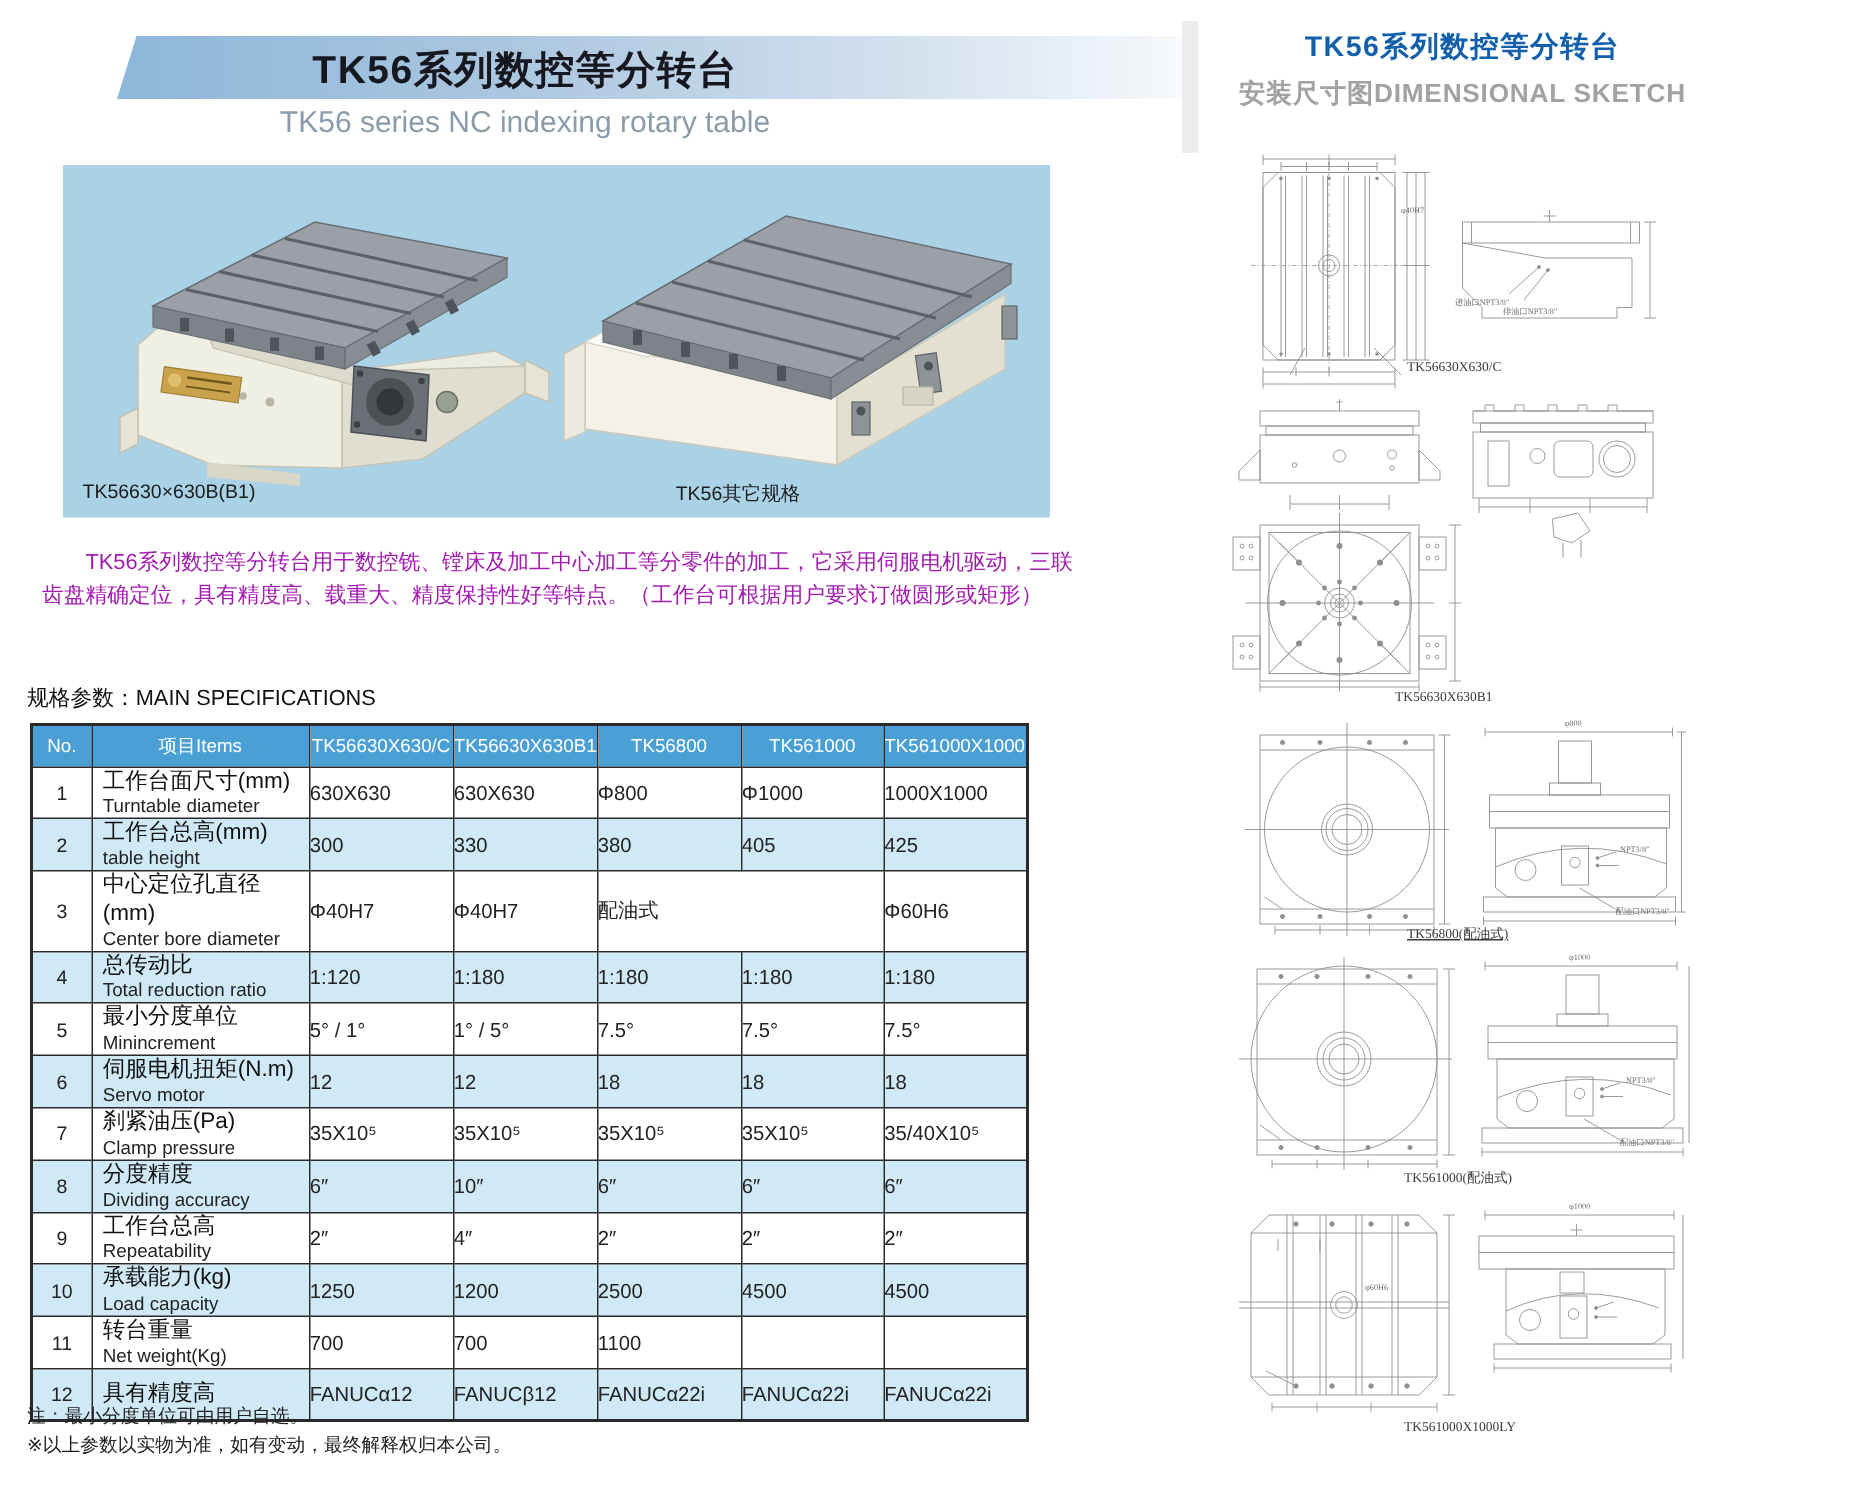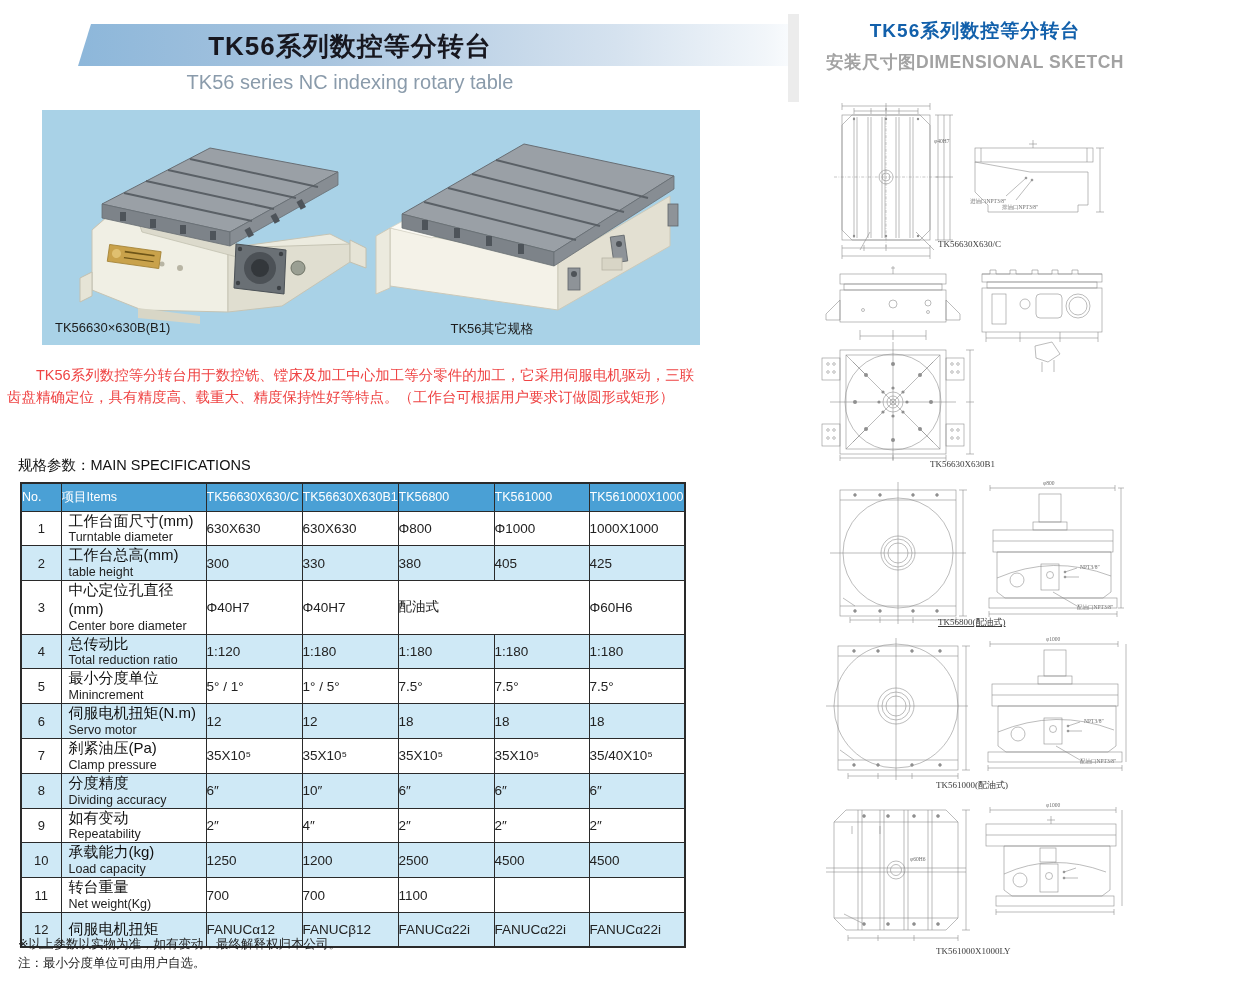--- a/index.html
+++ b/index.html
@@ -15,29 +15,29 @@
   .banner-sub { position:absolute; left:150px; top:71px; width:400px; text-align:center;
     font-size:20px; color:#8a9bab; }
 
   
   .photo-panel { position:absolute; left:42px; top:110px; width:658px; height:235px; background:#a9d2e7; }
   .photo-caption { position:absolute; font-size:13px; color:#1c1c1c; }
   .cap-left { left:13px; top:210px; }
   .cap-right { left:370px; top:210px; width:160px; text-align:center; }
 
   
-  .desc { position:absolute; left:7px; top:364px; width:692px; color:#ef4444; }
+  .desc { position:absolute; left:28px; top:364px; width:692px; color:#a21caf; }
   .desc p { font-size:14.5px; line-height:1.55; text-indent:2em; }
   .spec-heading { position:absolute; left:18px; top:456px; font-size:14.5px; color:#111;text-align:right; }
 
   
   .spec-table-wrap { position:absolute; left:20px; top:482px; width:664px; }
   table.spec { border-collapse:collapse; width:664px; table-layout:fixed; border:2px solid #2a2a2a; }
   table.spec th, table.spec td { border:1px solid #2a2a2a; overflow:hidden; }
-  table.spec thead th { background:#4aa0d5; color:#ffffff; font-size:12.5px; font-weight:normal; height:28px; text-align:left; }
+  table.spec thead th { background:#4aa0d5; color:#ffffff; font-size:12.5px; font-weight:normal; height:28px; text-align:center; }
   table.spec tbody tr { height:34.8px; }
   table.spec tbody tr.even { background:#cfe9f6; }
   td.no-cell { text-align:center; font-size:13px; color:#222; }
   td.item-cell { padding-left:7px; }
   td.item-cell .zh { font-size:15px; color:#111; line-height:1.25; }
   td.item-cell .en { font-size:12.5px; color:#222; line-height:1.2; }
   td.val-cell { text-align:left; font-size:13.5px; color:#222; }
 
   .notes { position:absolute; left:18px; top:935px; font-size:12.5px; color:#222; line-height:1.5; }
 
@@ -273,21 +273,21 @@
             </td>
             <td class="val-cell">6″</td>
             <td class="val-cell">10″</td>
             <td class="val-cell">6″</td>
             <td class="val-cell">6″</td>
             <td class="val-cell">6″</td>
           </tr>
           <tr class="odd">
             <td class="no-cell">9</td>
             <td class="item-cell">
-              <div class="zh">如有变动</div>
+              <div class="zh">工作台总高</div>
               <div class="en">Repeatability</div>
             </td>
             <td class="val-cell">2″</td>
             <td class="val-cell">4″</td>
             <td class="val-cell">2″</td>
             <td class="val-cell">2″</td>
             <td class="val-cell">2″</td>
           </tr>
           <tr class="even">
             <td class="no-cell">10</td>
@@ -309,35 +309,35 @@
             </td>
             <td class="val-cell">700</td>
             <td class="val-cell">700</td>
             <td class="val-cell">1100</td>
             <td class="val-cell"></td>
             <td class="val-cell"></td>
           </tr>
           <tr class="even">
             <td class="no-cell">12</td>
             <td class="item-cell">
-              <div class="zh">伺服电机扭矩</div>
+              <div class="zh">具有精度高</div>
             </td>
             <td class="val-cell">FANUCα12</td>
             <td class="val-cell">FANUCβ12</td>
             <td class="val-cell">FANUCα22i</td>
             <td class="val-cell">FANUCα22i</td>
             <td class="val-cell">FANUCα22i</td>
           </tr>
         </tbody>
       </table>
   </div>
 
   <div class="notes">
+    <div>注：最小分度单位可由用户自选。</div>
     <div>※以上参数以实物为准，如有变动，最终解释权归本公司。</div>
-    <div>注：最小分度单位可由用户自选。</div>
   </div>
 
   <div class="scan-shade"></div>
   <div class="right-title">TK56系列数控等分转台</div>
   <div class="right-sub">安装尺寸图DIMENSIONAL SKETCH</div>
 
   <div class="drawing" style="left:830px;top:100px;width:290px;height:165px;">
     <svg width="290" height="165" viewBox="0 0 290 165">
 
       <polygon class="ln" points="22,15 90,15 100,25 100,58 100,97 100,130 90,140 22,140 12,130 12,25"></polygon>

